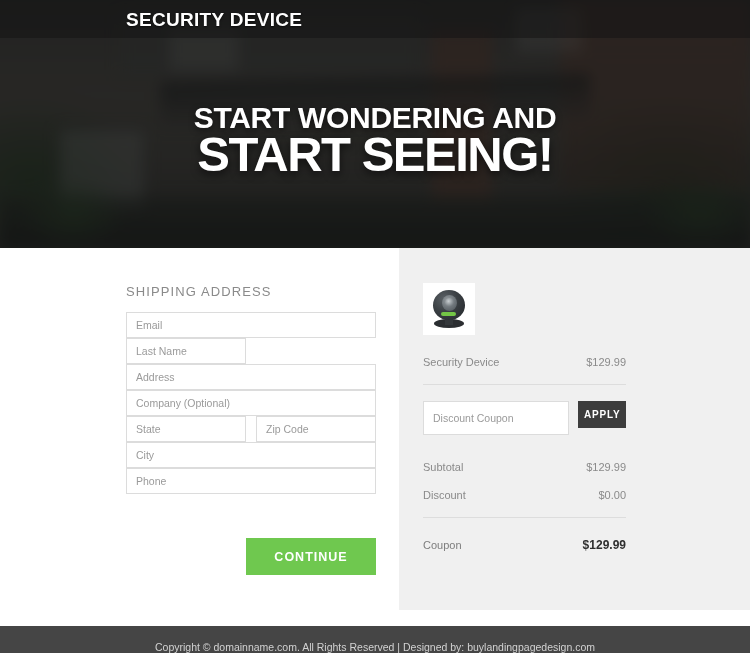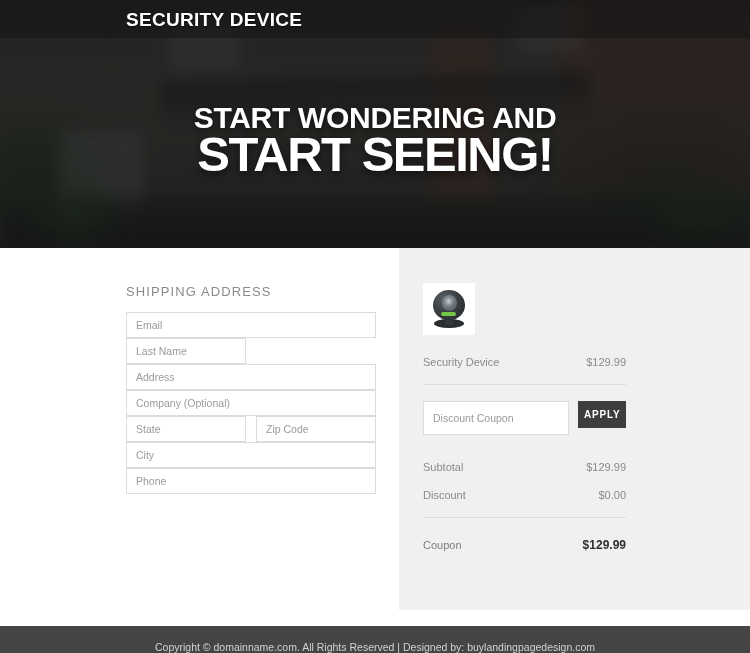--- a/index.html
+++ b/index.html
@@ -426,20 +426,21 @@
         <input class="field half" type="text" placeholder="Zip Code" style="">
       </div>
       <div class="field-row">
         <input class="field full" type="text" placeholder="City" style="">
       </div>
       <div class="field-row">
         <input class="field full" type="text" placeholder="Phone" style="">
       </div>
     </div>
 
+    <button class="continue-btn">CONTINUE</button>
   </div>
 
   <div class="summary">
     <div class="product-thumb">
       <div class="cam-base"></div>
       <div class="cam-neck"></div>
       <div class="cam-body"></div>
       <div class="cam-lens-outer"></div>
       <div class="cam-lens-inner"></div>
       <div class="cam-led"></div>

